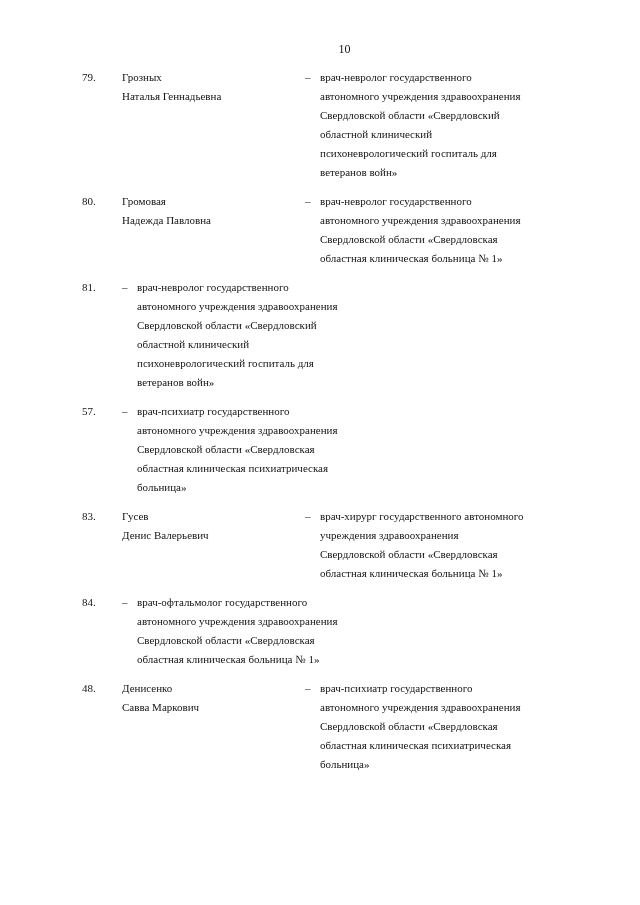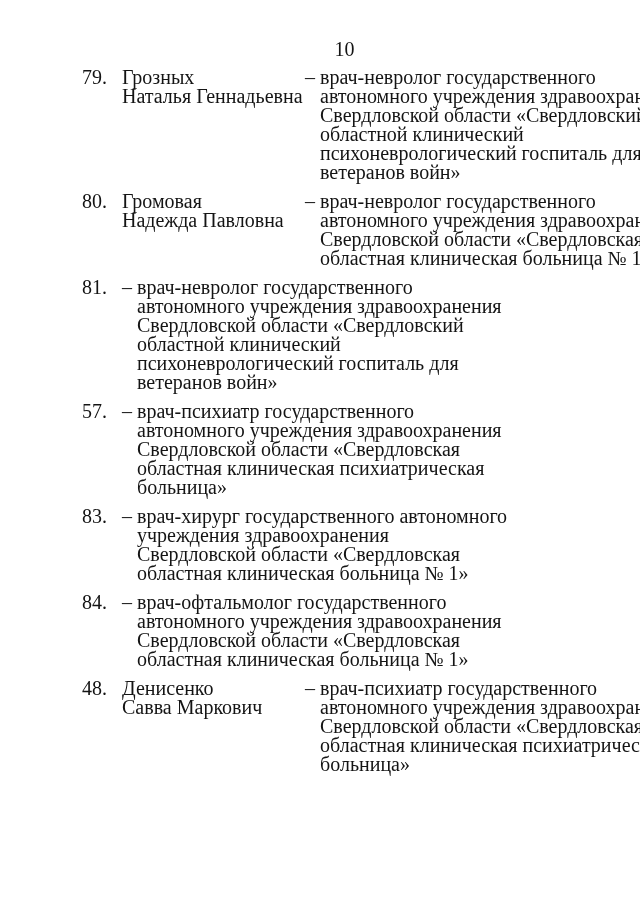--- a/index.html
+++ b/index.html
@@ -14,29 +14,29 @@
   .page {
     position: relative;
     width: 640px;
     height: 905px;
     background: #ffffff;
     padding: 40px 20px 0 82px;
   }
   .page-number {
     width: 525px;
     text-align: center;
-    font-size: 20px;
+    font-size: 12px;
     line-height: 19px;
     margin-bottom: 9px;
   }
   .entries { width: 100%; }
   .entry {
     display: flex;
     align-items: flex-start;
-    font-size: 20px;
+    font-size: 11px;
     line-height: 19px;
     margin-bottom: 10px;
   }
   .entry-num  { width: 40px;  flex: none; white-space: pre; }
   .entry-name { width: 183px; flex: none; white-space: pre; }
   .entry-dash { width: 15px;  flex: none; white-space: pre; }
   .entry-desc { flex: 1; white-space: pre; }
 </style>
 </head>
 <body>
@@ -84,20 +84,22 @@
     <div class="entry-dash">–</div>
     <div class="entry-desc">врач-психиатр государственного
 автономного учреждения здравоохранения
 Свердловской области «Свердловская
 областная клиническая психиатрическая
 больница»</div>
   </div>
 
   <div class="entry">
     <div class="entry-num">83.</div>
+    <div class="entry-name">Гусев
+Денис Валерьевич</div>
     <div class="entry-dash">–</div>
     <div class="entry-desc">врач-хирург государственного автономного
 учреждения здравоохранения
 Свердловской области «Свердловская
 областная клиническая больница № 1»</div>
   </div>
 
   <div class="entry">
     <div class="entry-num">84.</div>
     <div class="entry-dash">–</div>

